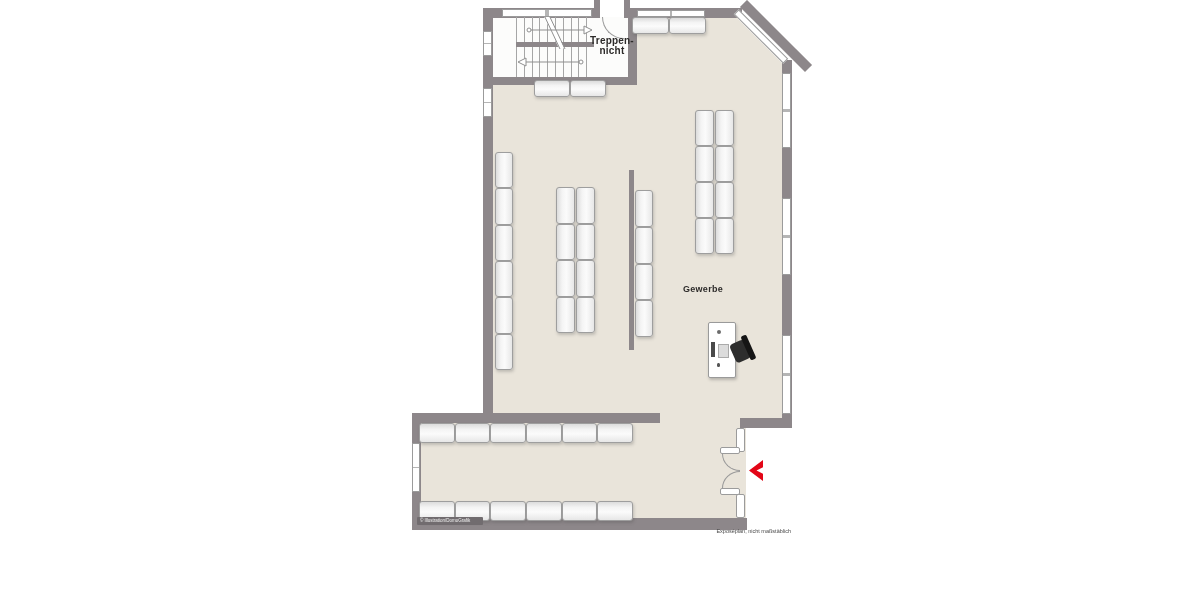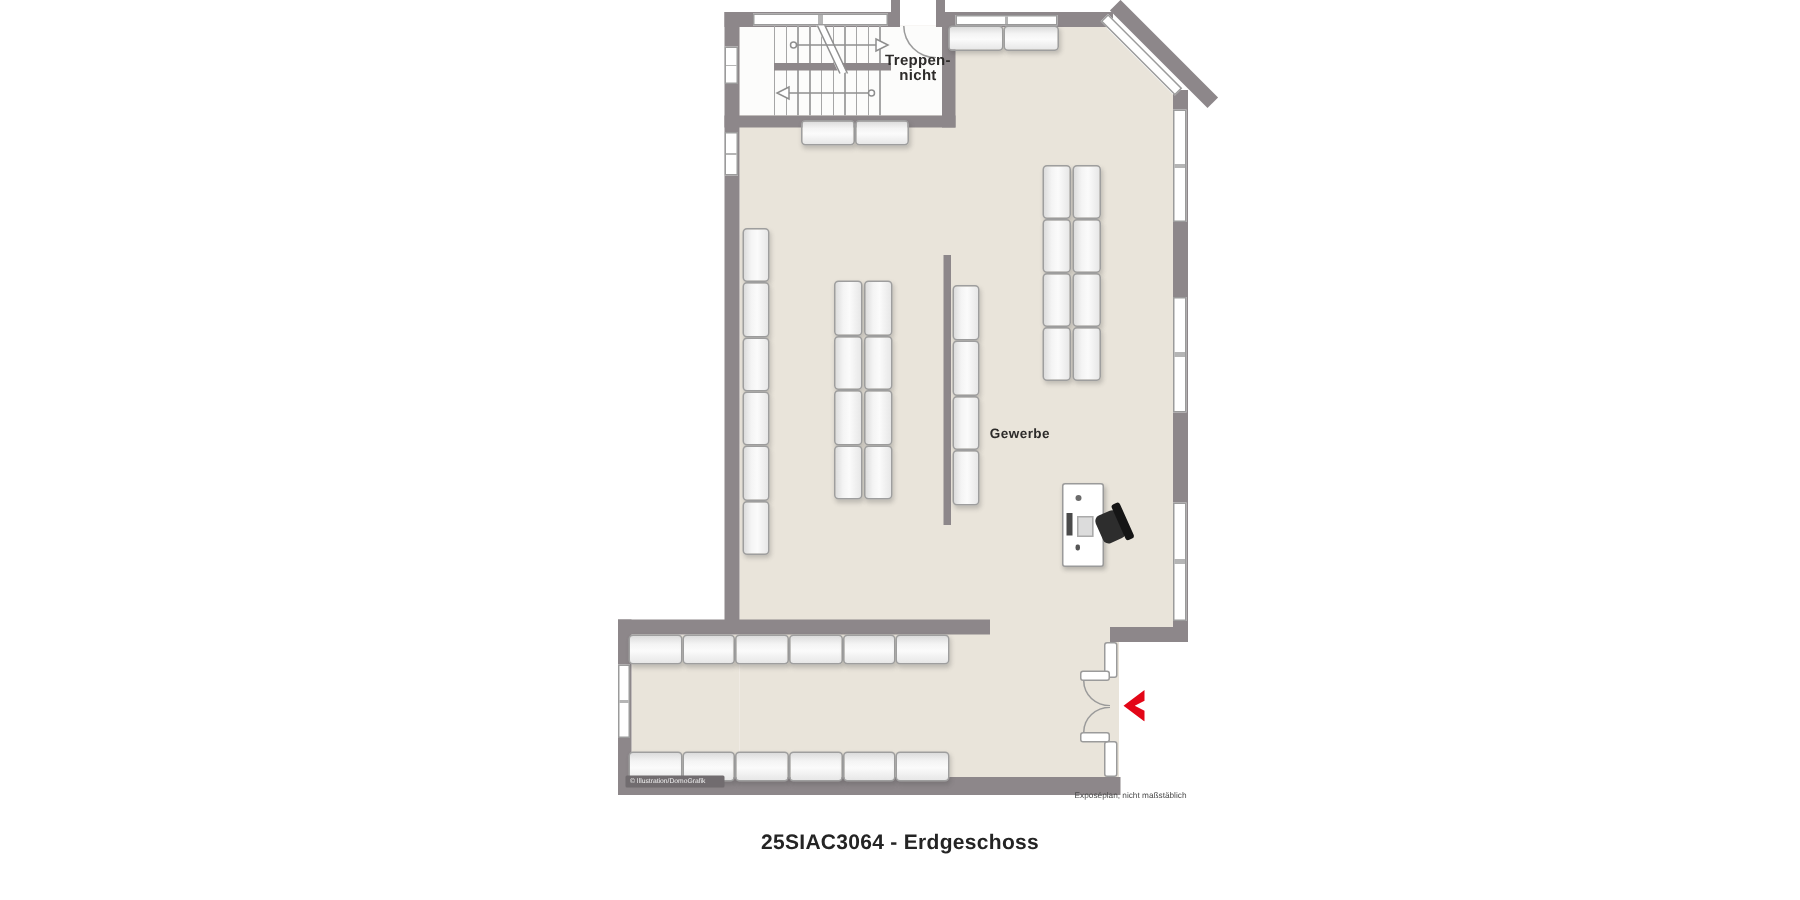--- a/index.html
+++ b/index.html
@@ -107,25 +107,24 @@
   </div>
   <div class="chair">
     <div class="seat"></div>
     <div class="back"></div>
   </div>
 
   <div class="room-label lbl-s" style="left:583px;top:36px;width:58px;">
     <div>Treppen-</div>
     <div>nicht</div>
   </div>
-  <div class="room-label lbl-g" style="left:650px;top:284px;width:50px;text-align:right;">Gewerbe</div>
+  <div class="room-label lbl-g" style="left:678px;top:284px;width:50px;">Gewerbe</div>
 
   <div id="watermark" style="z-index: 10;">© Illustration/DomoGrafik</div>
   <div id="footnote" style="z-index: 10;">Exposéplan, nicht maßstäblich</div>
-  <div id="plan-title" style="z-index: 10;">25SIAC3064 - Erdgeschoss</div>
 
 <div class="shelf shelf-h" style="left: 534px; top: 80px; width: 36px; height: 17px;"></div>
     <div class="shelf shelf-h" style="left: 570px; top: 80px; width: 36px; height: 17px;"></div>
     <div class="shelf shelf-h" style="left: 632px; top: 17px; width: 37px; height: 17px;"></div>
     <div class="shelf shelf-h" style="left: 669px; top: 17px; width: 37px; height: 17px;"></div>
     <div class="shelf shelf-v" style="left: 495px; top: 152px; width: 18px; height: 36.3333px;"></div>
     <div class="shelf shelf-v" style="left: 495px; top: 188.333px; width: 18px; height: 36.3333px;"></div>
     <div class="shelf shelf-v" style="left: 495px; top: 224.667px; width: 18px; height: 36.3333px;"></div>
     <div class="shelf shelf-v" style="left: 495px; top: 261px; width: 18px; height: 36.3333px;"></div>
     <div class="shelf shelf-v" style="left: 495px; top: 297.333px; width: 18px; height: 36.3333px;"></div>

